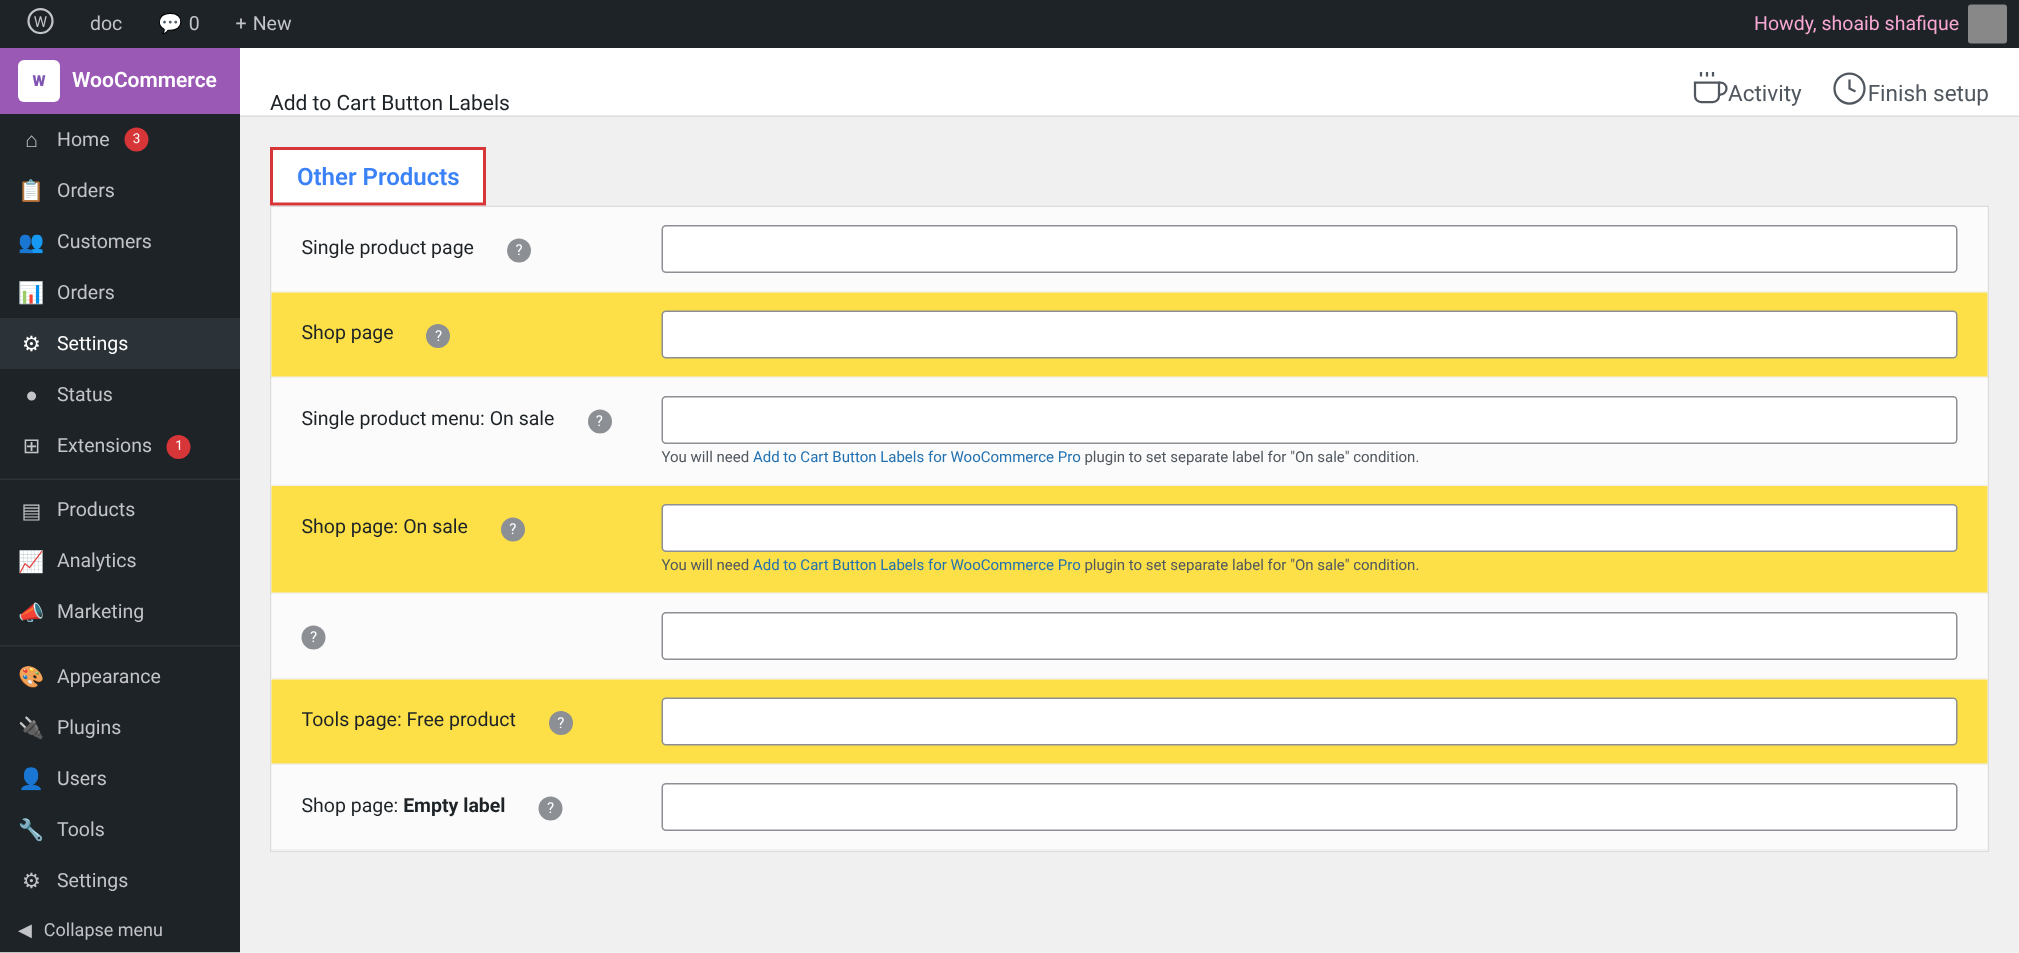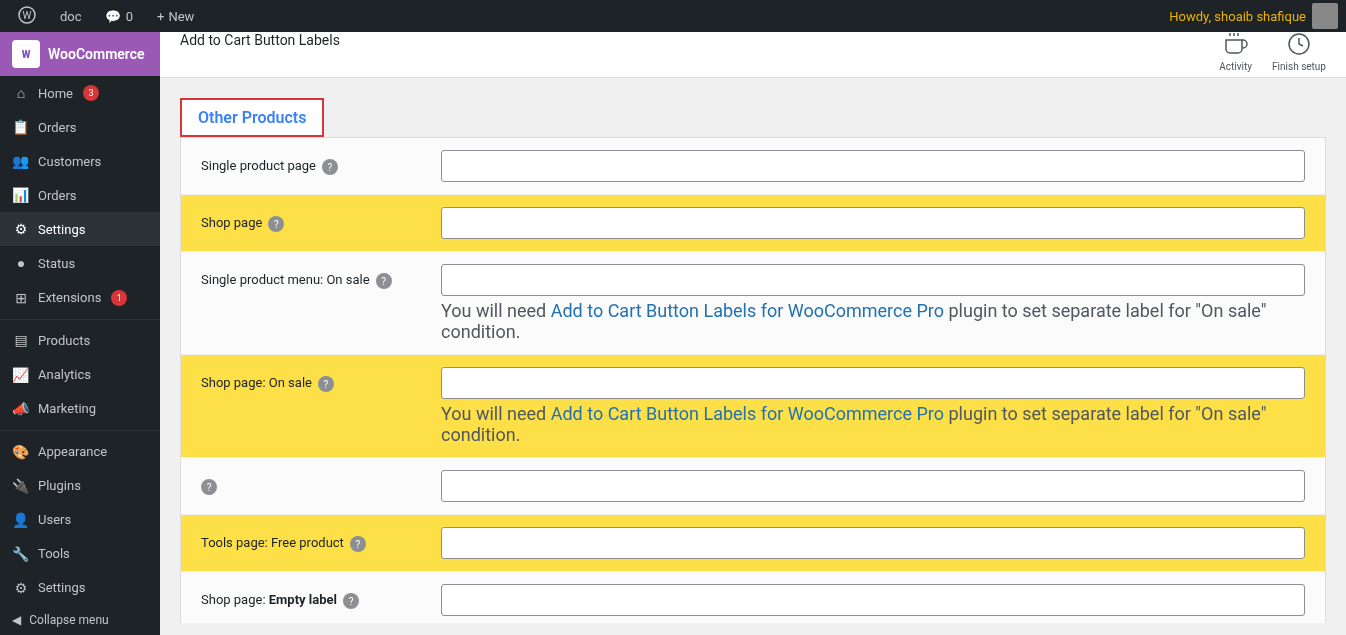--- a/index.html
+++ b/index.html
@@ -14,21 +14,21 @@
       padding: 0 8px;
       position: fixed;
       top: 0; left: 0; right: 0;
       z-index: 9999;
     }
     .adminbar-left { display: flex; align-items: center; gap: 4px; flex: 1; }
     .adminbar-item {
       display: flex; align-items: center; gap: 4px;
       color: #c3c4c7; padding: 0 10px; height: 32px; cursor: pointer; font-size: 13px;
     }
-    .adminbar-right { display: flex; align-items: center; color: #eab308; font-size: 13px; gap: 6px; }
+    .adminbar-right { display: flex; align-items: center; color: #f9a8d4; font-size: 13px; gap: 6px; }
     .admin-avatar { width: 26px; height: 26px; background: #888; border-radius: 2px; display: inline-block; }
 
     
     #wpwrap { display: flex; margin-top: 32px; height: calc(100vh - 32px); }
 
     
     #adminmenu {
       width: 160px;
       background: #1d2327;
       flex-shrink: 0;
@@ -91,28 +91,28 @@
       background: #f0f0f1;
     }
 
     
     .content-header {
       background: #fff;
       border-bottom: 1px solid #dcdcde;
       padding: 0 20px;
       height: 46px;
       display: flex;
-      align-items: flex-start;
+      align-items: flex-end;
       justify-content: space-between;
     }
     .page-title { font-size: 14px; color: #1d2327; font-weight: 400; }
 
     
     .header-right { display: flex; align-items: center; gap: 20px; }
-    .header-action { display: flex; flex-direction: column; align-items: center; color: #50575e; cursor: pointer; font-size: 10px; }
+    .header-action { display: flex; flex-direction: row; align-items: center; color: #50575e; cursor: pointer; font-size: 15px; }
     .header-action-icon { font-size: 22px; color: #50575e; }
 
     
     .wrap { padding: 20px; }
 
     
     .section-heading {
       background: #fff;
       border: 2px solid #d63638;
       display: inline-block;
@@ -129,21 +129,21 @@
       border-bottom: 1px solid #f0f0f1;
       background: #fde047;
     }
     .form-row:nth-child(odd) { background: #fbfbfb; }
     .form-label {
       width: 240px;
       flex-shrink: 0;
       padding-top: 8px;
       display: flex;
       align-items: flex-start;
-      gap: 6px;
+      gap: 22px;
       font-size: 13px;
       color: #1d2327;
     }
     .help-icon {
       width: 16px; height: 16px;
       border-radius: 50%;
       background: #8c8f94;
       color: #fff;
       font-size: 10px;
       display: flex; align-items: center; justify-content: center;
@@ -156,21 +156,21 @@
       width: 100%;
       height: 32px;
       border: 1px solid #8c8f94;
       border-radius: 3px;
       padding: 0 8px;
       font-size: 13px;
       color: #3c434a;
       background: #fff;
     }
     .pro-notice {
-      font-size: 18px;
+      font-size: 10px;
       color: #50575e;
       margin-top: 4px;
     }
     .pro-notice a { color: #2271b1; text-decoration: none; }
 
     
     .bottom-scrollbar {
       height: 12px;
       background: #f0f0f1;
       position: fixed;

